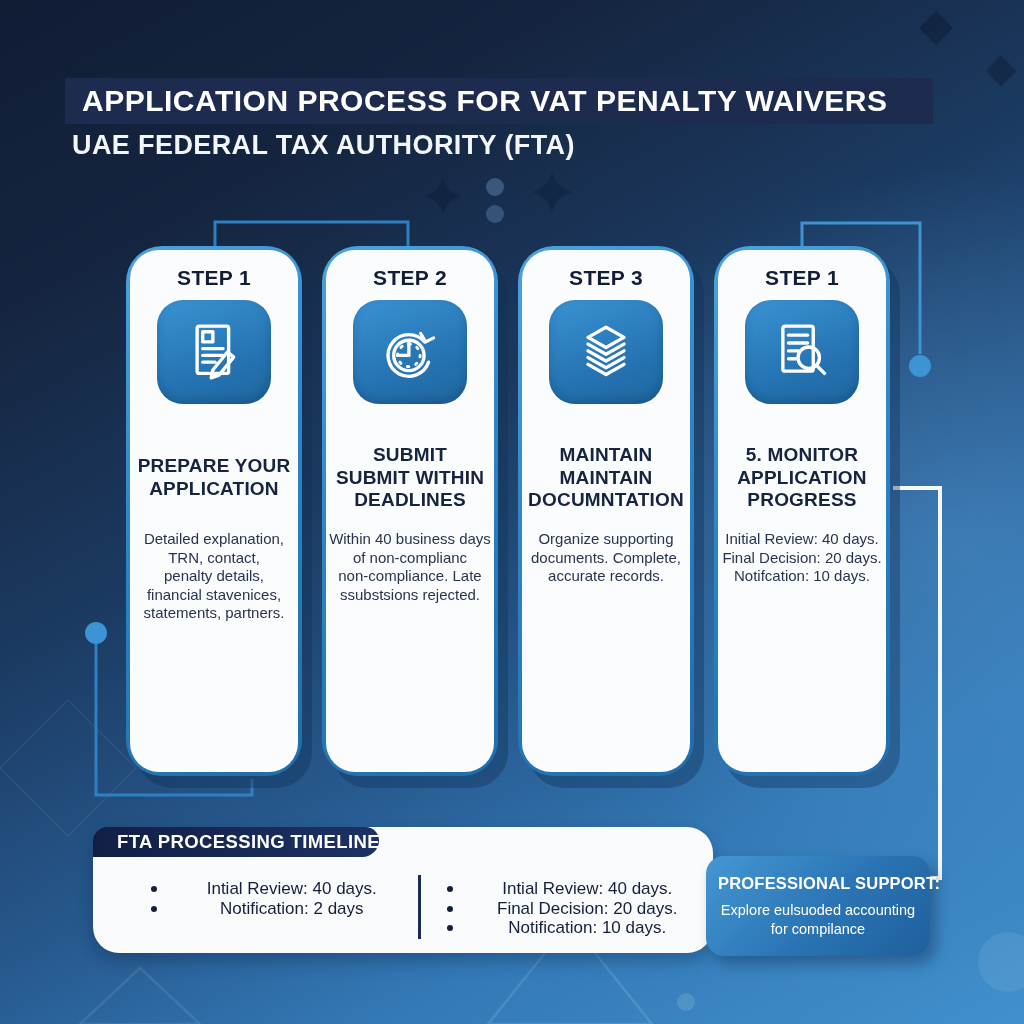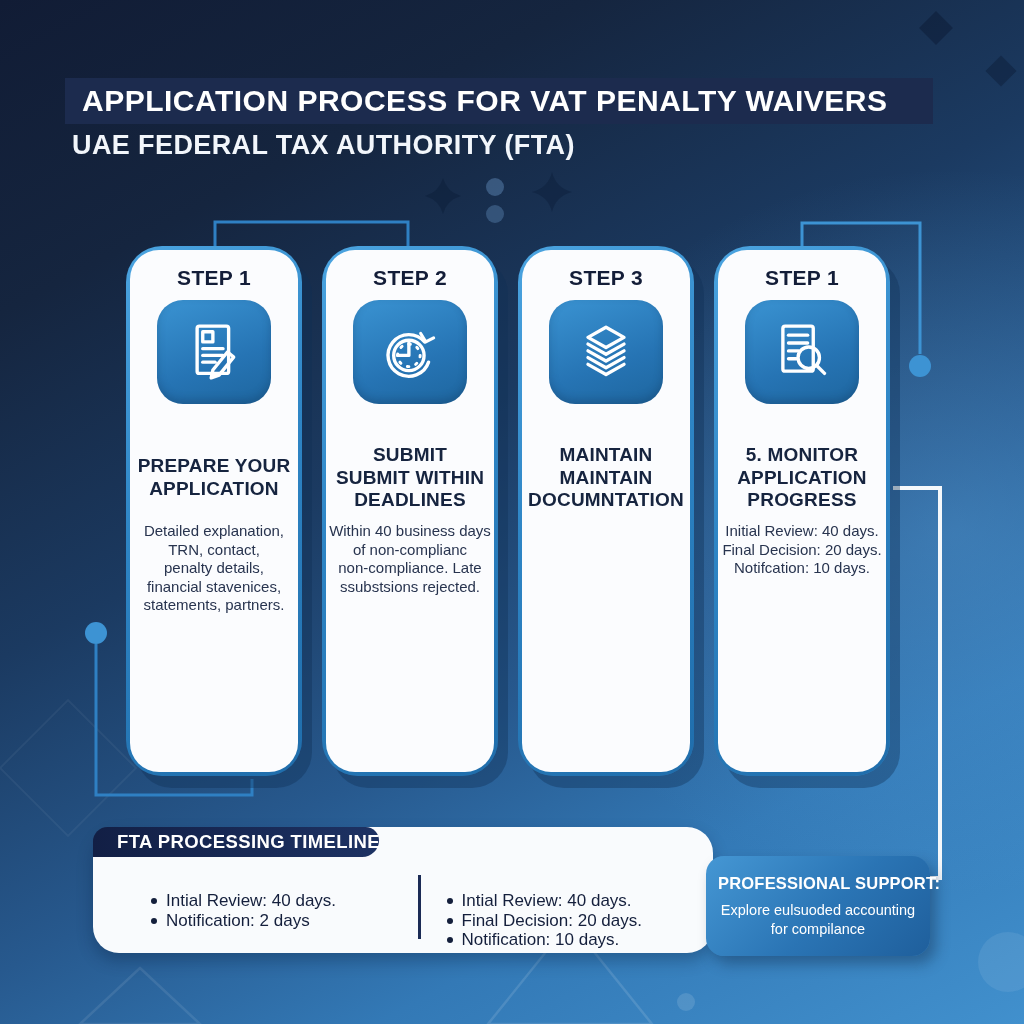--- a/index.html
+++ b/index.html
@@ -42,41 +42,41 @@
     margin-top:10px;width:114px;height:104px;border-radius:26px;flex:none;
     background:linear-gradient(160deg,#3a93d2 0%,#2674b4 60%,#1e669f 100%);
     display:flex;align-items:center;justify-content:center;
     box-shadow:inset 0 -4px 8px rgba(10,40,70,0.25);
   }
   .icon-tile svg{width:72px;height:72px;}
   .card-heading{
     margin-top:30px;min-height:88px;display:flex;flex-direction:column;justify-content:center;
   }
   .card-heading span{display:block;font-size:19px;font-weight:bold;line-height:1.2;color:#16243f;letter-spacing:0.2px;white-space:nowrap;}
-  .card-body{}
+  .card-body{margin-top:8px;}
   .card-body span{display:block;font-size:15px;line-height:1.24;color:#28344f;white-space:nowrap;}
 
   
   .timeline{
     position:absolute;left:93px;top:827px;width:620px;height:126px;z-index:3;
     background:#f9fbfd;border-radius:26px;box-shadow:0 8px 16px rgba(8,28,56,0.3);
   }
   .tl-pill{
     position:absolute;left:0;top:0;width:286px;height:30px;box-sizing:border-box;
     background:linear-gradient(90deg,#121f45,#1d3263);
     border-radius:26px 24px 30px 0;
     display:flex;align-items:center;padding-left:24px;
   }
   .tl-pill span{color:#ffffff;font-size:18.5px;font-weight:bold;letter-spacing:0.4px;white-space:nowrap;}
   .tl-cols{position:absolute;left:0;right:0;top:52px;bottom:8px;display:flex;}
   .tl-col{flex:1;box-sizing:border-box;}
   .tl-col.left{padding-left:56px;}
   .tl-col.right{padding-left:24px;}
   .tl-divider{width:3px;background:#1b2b55;margin:-4px 0 6px 0;flex:none;}
-  .tl-col ul{list-style:none;margin:12px 0 0 0;padding:0;}
+  .tl-col ul{list-style:none;margin:0 0 0 0;padding:0;text-align:center;}
   .tl-col li{position:relative;padding-left:17px;font-size:17px;line-height:19.5px;color:#141f3c;font-weight:500;white-space:nowrap;}
   .tl-col li::before{content:'';position:absolute;left:2px;top:7px;width:6px;height:6px;border-radius:50%;background:#141f3c;}
 
   
   .support{
     position:absolute;left:706px;top:856px;width:224px;height:100px;z-index:4;box-sizing:border-box;
     border-radius:18px;background:linear-gradient(135deg,#4597d4 0%,#2a74b4 55%,#1f5f9c 100%);
     box-shadow:6px 8px 14px rgba(8,28,56,0.35);
     display:flex;flex-direction:column;justify-content:center;text-align:center;
     padding:8px 12px;color:#ffffff;
@@ -184,20 +184,25 @@
           <path d="M16 31 L32 40 L48 31"></path>
           <path d="M16 37 L32 46 L48 37"></path>
           <path d="M16 43 L32 52 L48 43"></path>
         </svg>
       </div>
       <div class="card-heading">
         <span>MAINTAIN</span>
         <span>MAINTAIN</span>
         <span>DOCUMNTATION</span>
       </div>
+      <div class="card-body">
+        <span>Organize supporting</span>
+        <span>documents. Complete,</span>
+        <span>accurate records.</span>
+      </div>
     </div>
   </div>
 
   <div class="card" style="left:714px">
     <div class="card-inner">
       <div class="step-label">STEP 1</div>
       <div class="icon-tile">
         <svg viewBox="0 0 64 64" fill="none" stroke="#ffffff" stroke-width="3" stroke-linecap="round" stroke-linejoin="round">
           <rect x="15" y="9" width="27" height="40" rx="2"></rect>
           <line x1="20" y1="17" x2="37" y2="17"></line>

